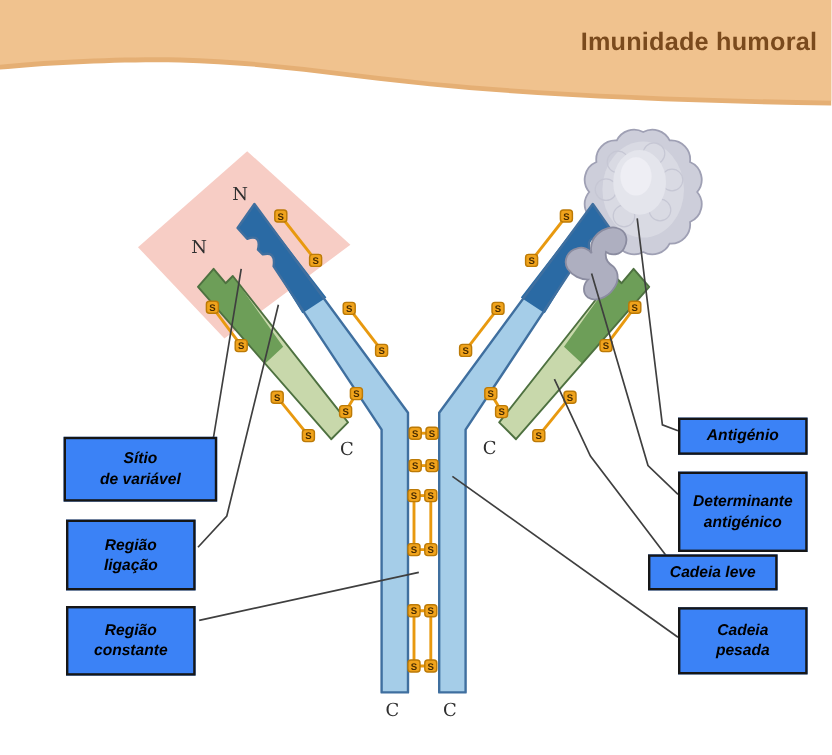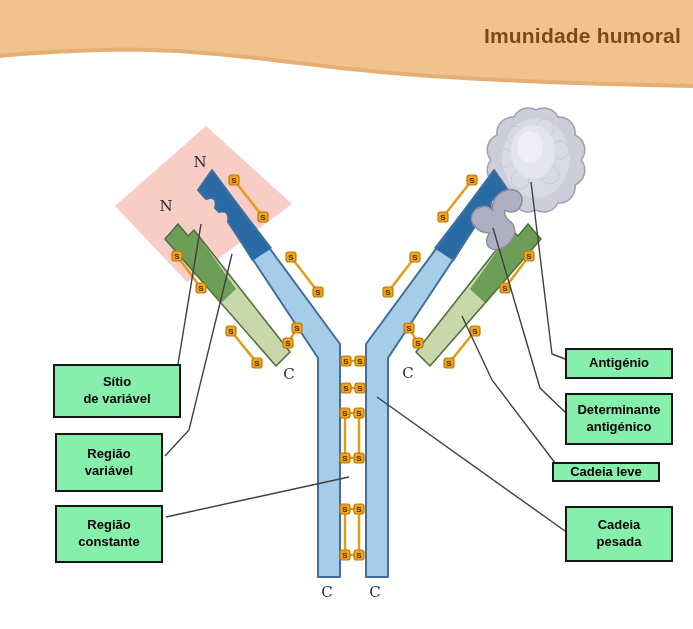--- a/index.html
+++ b/index.html
@@ -1,29 +1,29 @@
 <!DOCTYPE html>
 <html><head>
 <meta charset="utf-8">
 <style>
   html,body{margin:0;padding:0;background:#ffffff;}
   .stage{position:relative;width:693px;height:629px;background:#ffffff;overflow:hidden;
          font-family:"Liberation Sans",sans-serif;}
   .stage svg{position:absolute;left:0;top:0;}
   .banner-title{position:absolute;top:24px;right:12px;font-size:21px;font-weight:bold;
                 color:#7A4A1D;letter-spacing:0.2px;margin-left:21px;}
-  .callout{position:absolute;background:#86efac;border:2px solid #161616;box-sizing:border-box;
+  .callout{position:absolute;background:#3b82f6;border:2px solid #161616;box-sizing:border-box;
            display:flex;flex-direction:column;align-items:center;justify-content:center;
-           font-weight:bold;font-size:13px;line-height:1.3;color:#000;text-align:center;}
+           font-weight:bold;font-size:13px;line-height:1.3;color:#000;text-align:center;font-style:italic;}
   .b-sitio      {left:53px; top:364px; width:128px; height:54px;}
   .b-variavel   {left:55px; top:433px; width:108px; height:59px;}
   .b-constante  {left:55px; top:505px; width:108px; height:58px;}
   .b-antigenio  {left:565px;top:348px; width:108px; height:31px;}
-  .b-determinante{left:565px;top:393px;width:108px; height:52px;}
-  .b-leve       {left:552px;top:462px; width:108px; height:20px;}
+  .b-determinante{left:565px;top:393px;width:108px; height:67px;}
+  .b-leve       {left:540px;top:462px; width:108px; height:30px;}
   .b-pesada     {left:565px;top:506px; width:108px; height:56px;}
   #bond-lines line{stroke:#E8990F;stroke-width:2.4;}
   #bond-squares rect{fill:#F0A31C;stroke:#BC7A06;stroke-width:1.2;}
   #bond-squares text{font-family:"Liberation Sans",sans-serif;font-size:8px;font-weight:bold;fill:#4A2D00;}
   #pointer-lines polyline{fill:none;stroke:#3F3F3F;stroke-width:1.4;}
   #terminal-labels text{font-family:"DejaVu Serif",serif;font-size:15px;fill:#2F2F2F;}
 </style>
 </head>
 <body>
 
@@ -199,21 +199,21 @@
   </svg>
 
   <div class="banner-title">Imunidade humoral</div>
 
   <div class="callout b-sitio">
     <span>Sítio</span>
     <span>de variável</span>
   </div>
   <div class="callout b-variavel">
     <span>Região</span>
-    <span>variável</span>
+    <span>ligação</span>
   </div>
   <div class="callout b-constante">
     <span>Região</span>
     <span>constante</span>
   </div>
 
   <div class="callout b-antigenio">
     <span>Antigénio</span>
   </div>
   <div class="callout b-determinante">

